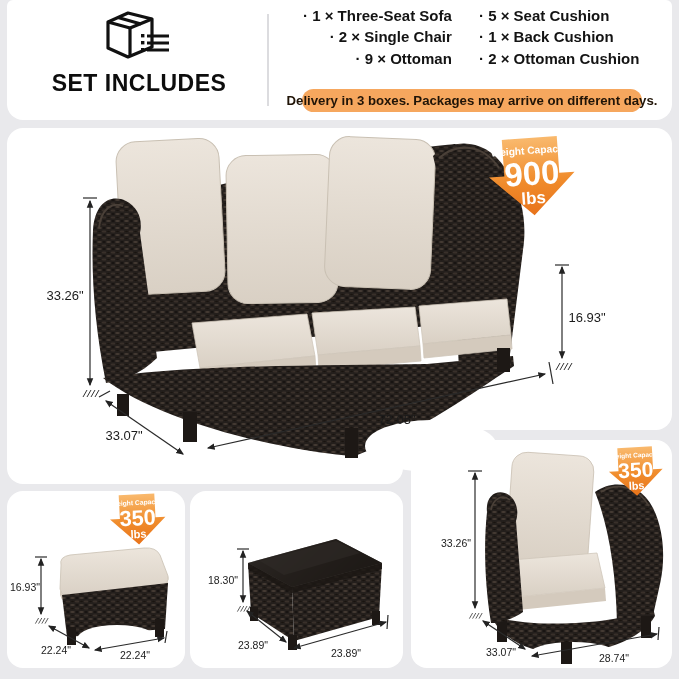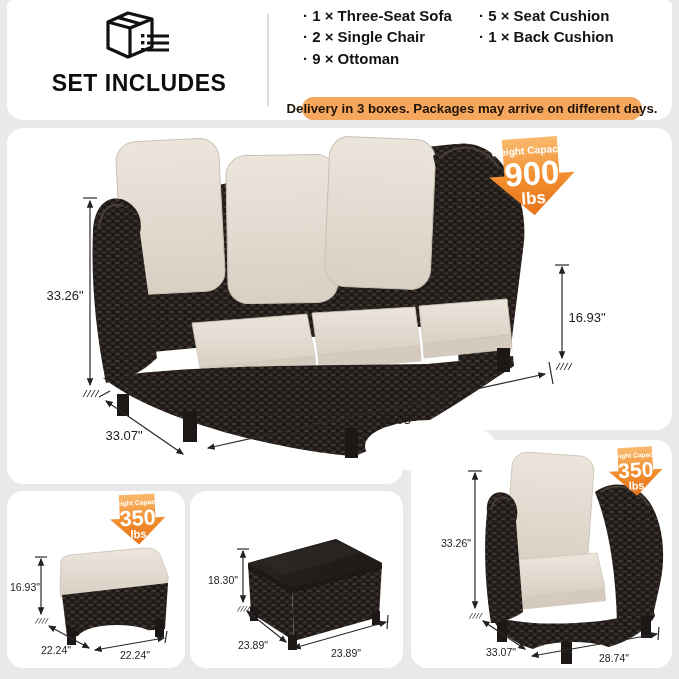--- a/index.html
+++ b/index.html
@@ -7,23 +7,23 @@
   .stage{position:relative;width:679px;height:679px;background:#e9e9ec;overflow:hidden;}
   .card{position:absolute;background:#fff;border-radius:16px;}
   
   .header-card{left:7px;top:0;width:665px;height:120px;border-radius:6px 6px 16px 16px;}
   .pkg-icon{position:absolute;left:96px;top:8px;}
   .set-title{position:absolute;left:22px;top:70px;width:220px;text-align:center;
              font-size:23px;font-weight:800;letter-spacing:.5px;color:#0d0d0d;}
   .divider{position:absolute;left:260px;top:14px;width:2px;height:92px;background:#dcdcdf;}
   .inc-list{position:absolute;top:5px;margin:0;padding:0;list-style:none;}
   .inc-list li{font-size:15px;font-weight:700;color:#131313;line-height:21.3px;white-space:nowrap;}
-  .col1{left:296px;}
+  .col1{left:296px;text-align:right;}
   .col2{left:472px;}
-  .banner{position:absolute;left:295px;top:97px;width:340px;height:23px;border-radius:12px;
+  .banner{position:absolute;left:295px;top:89px;width:340px;height:23px;border-radius:12px;
           background:#f6a75e;display:flex;align-items:center;justify-content:center;
           font-size:13.2px;font-weight:600;color:#201407;white-space:nowrap;}
   
   .main-panel{left:7px;top:128px;width:665px;height:356px;background:transparent;border-radius:0;}
   .main-bg-top{position:absolute;left:0;top:0;width:665px;height:302px;background:#fff;border-radius:16px 16px 16px 0;}
   .main-bg-ext{position:absolute;left:0;top:296px;width:396px;height:60px;background:#fff;border-radius:0 0 16px 16px;}
   .fill-svg{position:absolute;left:0;top:0;}
   
   .ottoman-card{left:7px;top:491px;width:178px;height:177px;}
   .table-card{left:190px;top:491px;width:213px;height:177px;}
@@ -98,20 +98,21 @@
     <div class="set-title">SET INCLUDES</div>
     <div class="divider"></div>
     <ul class="inc-list col1">
       <li>· 1 × Three-Seat Sofa</li>
       <li>· 2 × Single Chair</li>
       <li>· 9 × Ottoman</li>
     </ul>
     <ul class="inc-list col2">
       <li>· 5 × Seat Cushion</li>
       <li>· 1 × Back Cushion</li>
+      <li>· 2 × Ottoman Cushion</li>
     </ul>
     <div class="banner">Delivery in 3 boxes. Packages may arrive on different days.</div>
   </section>
 
   <section class="card main-panel">
     <div class="main-bg-top"></div>
     <div class="main-bg-ext"></div>
     <svg class="fill-svg" width="665" height="356" viewBox="0 0 665 356">
 
       <g>

